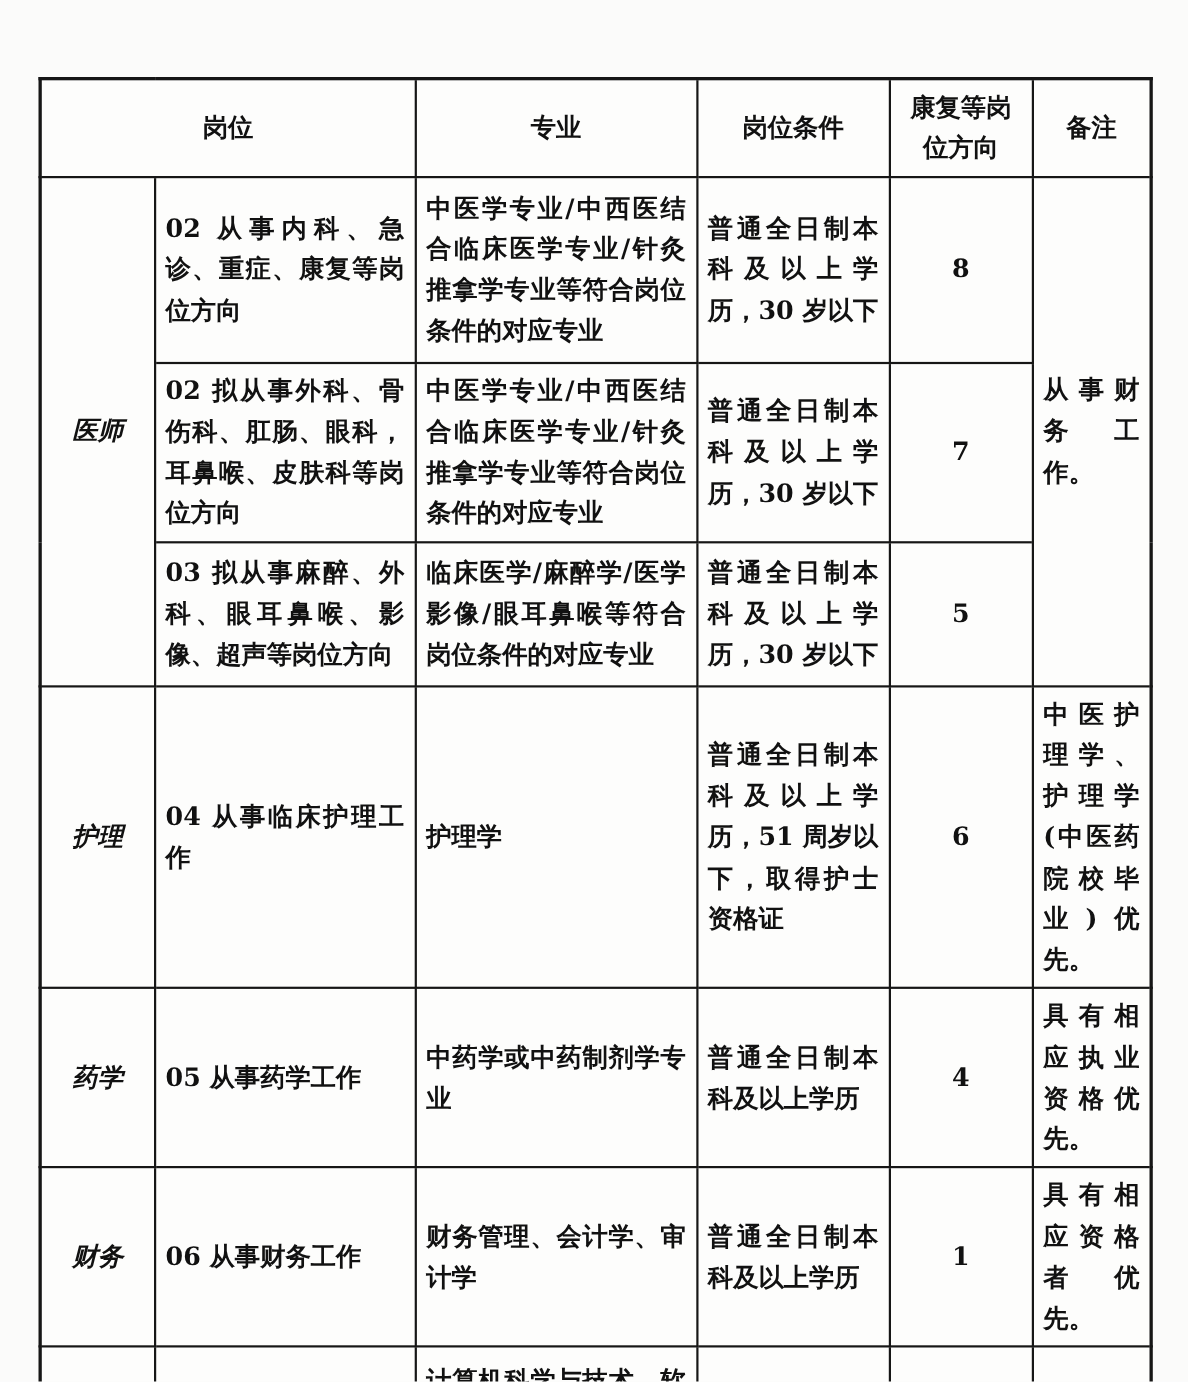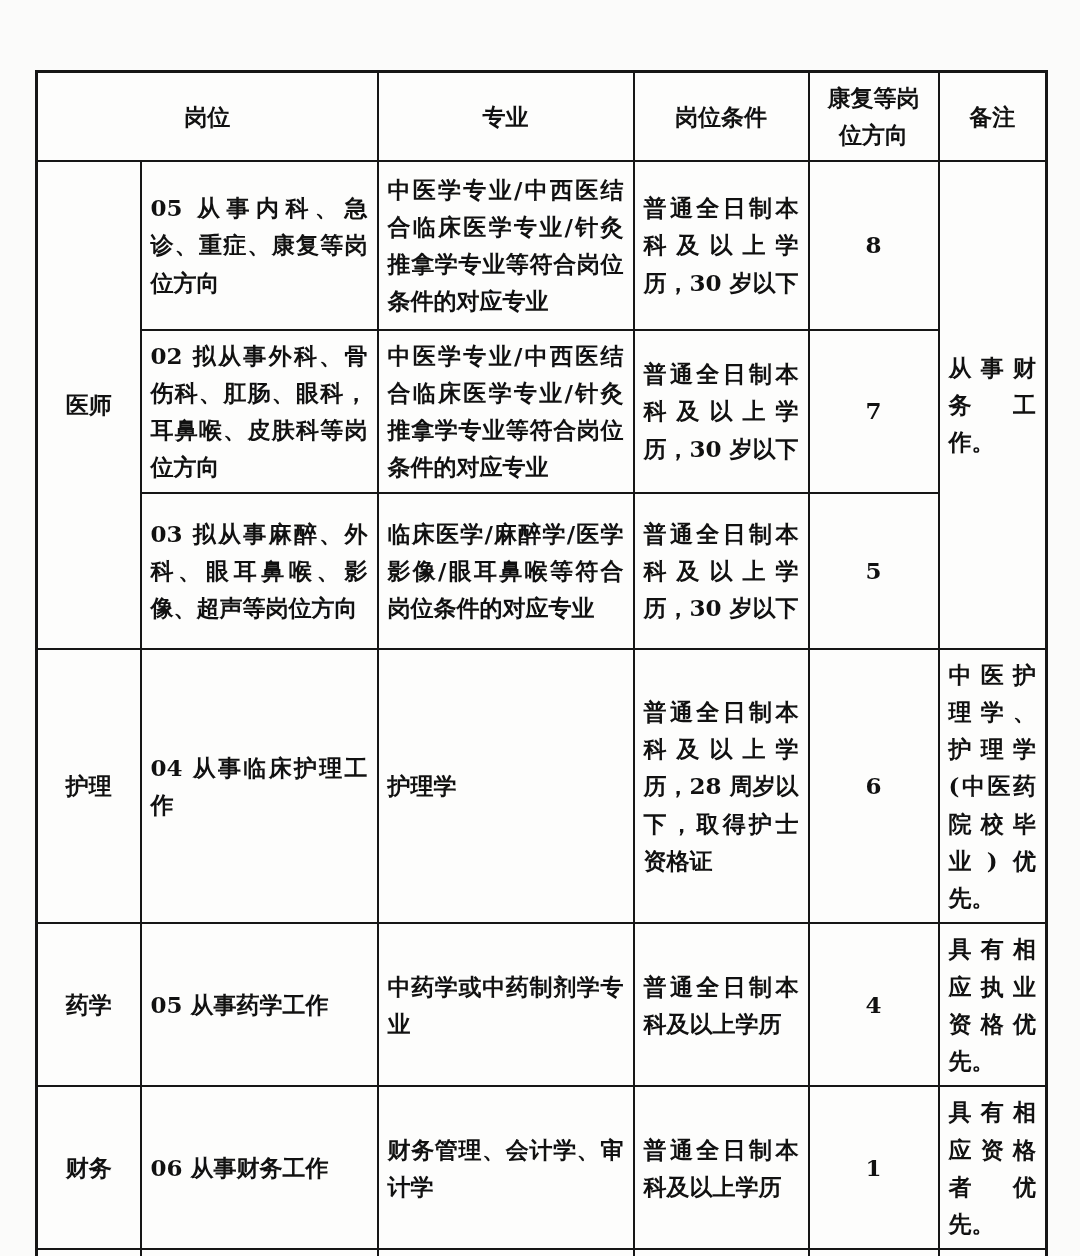--- a/index.html
+++ b/index.html
@@ -41,20 +41,21 @@
   }
   th.hdr {
     text-align: center;
     font-size: 24px;
     line-height: 1.45;
     padding: 4px 5px;
   }
   td.cat {
     text-align: center;
     padding: 4px 2px;
+    font-style: italic;
   }
   td.txt {
     text-align: justify;
   }
   td.num {
     text-align: center;
   }
   td.remark {
     text-align: justify;
     padding: 6px 9px;
@@ -78,46 +79,46 @@
         <tr style="height:80px">
       <th class="hdr" colspan="2">岗位</th>
       <th class="hdr">专业</th>
       <th class="hdr">岗位条件</th>
       <th class="hdr">康复等岗位方向</th>
       <th class="hdr">备注</th>
     </tr>
 
     <tr style="height:169px">
       <td class="cat" rowspan="3">医师</td>
-      <td class="txt">05 从事内科、急诊、重症、康复等岗位方向</td>
+      <td class="txt">02 从事内科、急诊、重症、康复等岗位方向</td>
       <td class="txt">中医学专业/中西医结合临床医学专业/针灸推拿学专业等符合岗位条件的对应专业</td>
       <td class="txt">普通全日制本科及以上学历，30 岁以下</td>
       <td class="num">8</td>
       <td class="remark" rowspan="3">从事财务工作。</td>
     </tr>
 
     <tr style="height:154px">
       <td class="txt">02 拟从事外科、骨伤科、肛肠、眼科，耳鼻喉、皮肤科等岗位方向</td>
       <td class="txt">中医学专业/中西医结合临床医学专业/针灸推拿学专业等符合岗位条件的对应专业</td>
       <td class="txt">普通全日制本科及以上学历，30 岁以下</td>
       <td class="num">7</td>
     </tr>
 
-    <tr style="height:156px">
+    <tr style="height:131px">
       <td class="txt">03 拟从事麻醉、外科、眼耳鼻喉、影像、超声等岗位方向</td>
       <td class="txt">临床医学/麻醉学/医学影像/眼耳鼻喉等符合岗位条件的对应专业</td>
       <td class="txt">普通全日制本科及以上学历，30 岁以下</td>
       <td class="num">5</td>
     </tr>
 
     <tr style="height:214px">
       <td class="cat">护理</td>
       <td class="txt">04 从事临床护理工作</td>
       <td class="txt">护理学</td>
-      <td class="txt">普通全日制本科及以上学历，28 周岁以下，取得护士资格证</td>
+      <td class="txt">普通全日制本科及以上学历，51 周岁以下，取得护士资格证</td>
       <td class="num">6</td>
       <td class="remark">中医护理学、护理学(中医药院校毕业)优先。</td>
     </tr>
 
     <tr style="height:122px">
       <td class="cat">药学</td>
       <td class="txt">05 从事药学工作</td>
       <td class="txt">中药学或中药制剂学专业</td>
       <td class="txt">普通全日制本科及以上学历</td>
       <td class="num">4</td>

